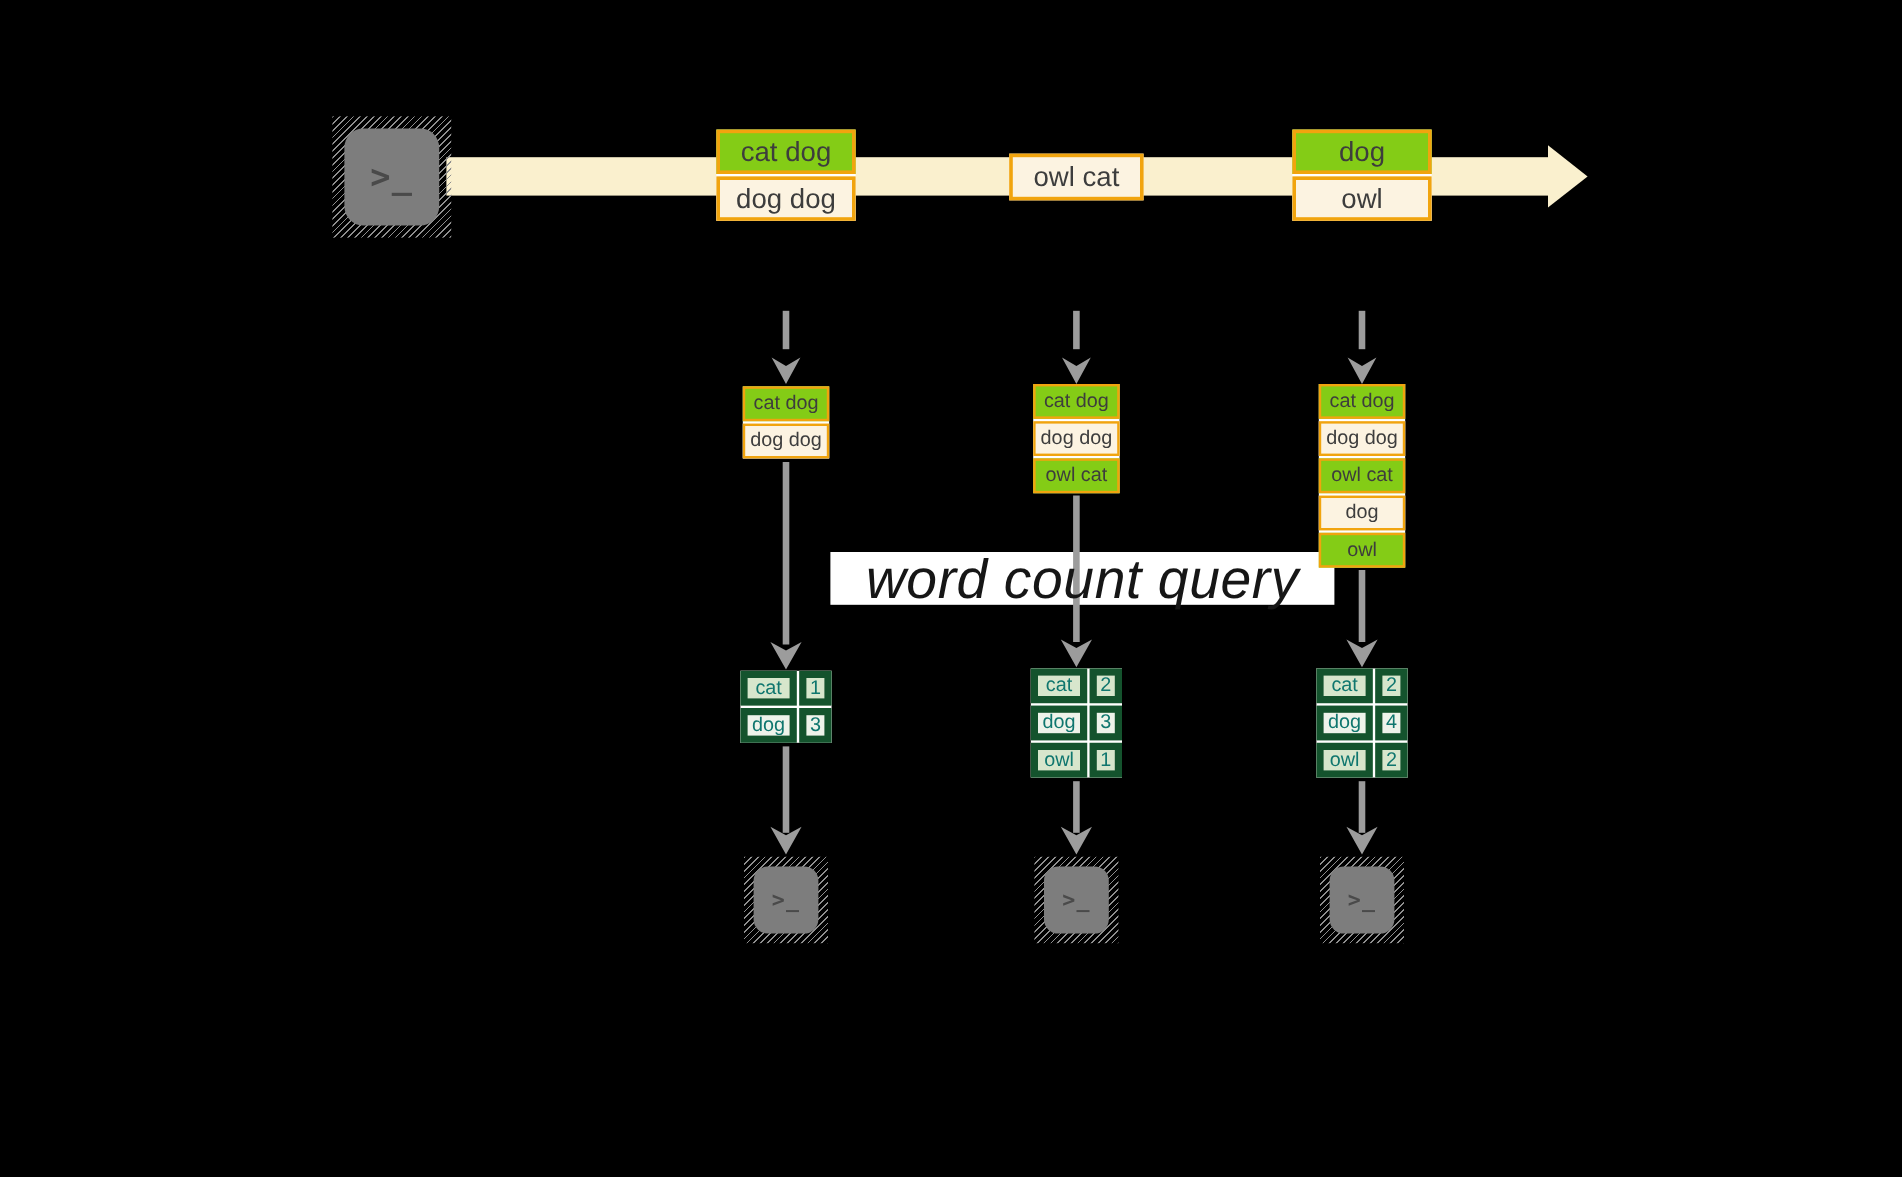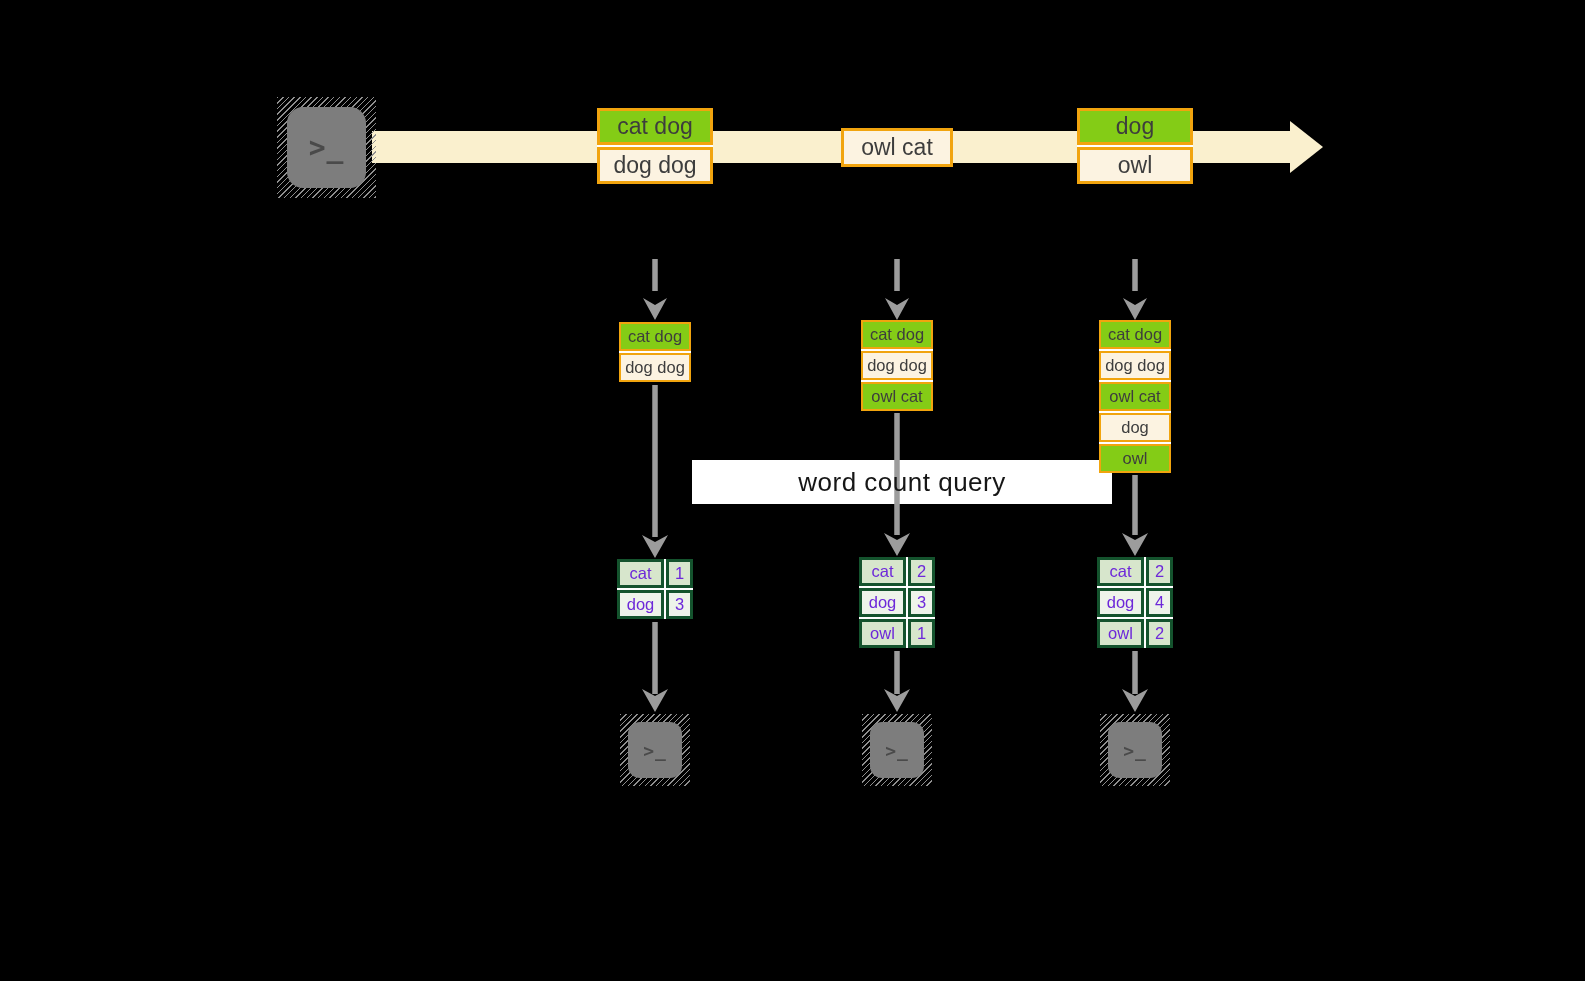--- a/index.html
+++ b/index.html
@@ -16,40 +16,40 @@
         color:#3D3D3D;}
   .stream-box .orow{height:37px;font-size:23px;}
   .stream-box.single .orow{height:39px;}
   .stack .orow{height:29px;border-width:2px;font-size:16.5px;}
   .fill-peach{background:#84cc16;}
   .fill-cream{background:#FCF3E1;}
 
   
   .gtable{position:absolute;z-index:4;display:grid;grid-template-columns:47px 27px;grid-auto-rows:29px;
           gap:2px;background:#fff;}
-  .gcell{box-sizing:border-box;border:3px solid #14532d;display:flex;align-items:center;justify-content:center;
-         font-size:16.5px;color:#6d28d9;}
+  .gcell{box-sizing:border-box;border:6px solid #14532d;display:flex;align-items:center;justify-content:center;
+         font-size:16.5px;color:#0f766e;}
   .shade-a{background:#D7E6CC;}
   .shade-b{background:#EEF3EA;}
 
   
   .term{position:absolute;z-index:4;
         background:repeating-linear-gradient(135deg,#8F8F8F 0 1px,transparent 1px 4px);}
   .term-inner{position:absolute;background:#7D7D7D;display:flex;align-items:center;justify-content:center;}
   .term.big .term-inner{inset:10px;border-radius:16px;}
   .term.small .term-inner{inset:8px;border-radius:12px;}
   .term-glyph{font-family:"DejaVu Sans Mono", monospace;font-weight:bold;color:#4A4A4A;letter-spacing:1px;}
   .term.big .term-glyph{font-size:28px;}
   .term.small .term-glyph{font-size:18px;}
 
   
   .query-bg{position:absolute;z-index:2;left:692px;top:460px;width:420px;height:44px;background:#FFFFFF;}
   .query-text{position:absolute;z-index:5;left:692px;top:460px;width:420px;height:44px;
               display:flex;align-items:center;justify-content:center;
-              font-size:26px;font-weight:300;color:#161616;letter-spacing:0.5px;}
+              font-size:46px;font-weight:300;color:#161616;letter-spacing:0.5px;font-style:italic;}
 </style>
 </head>
 <body>
 
 <div class="stage">
 
   <svg class="layer z1">
     <rect x="372" y="131" width="918" height="32" fill="#FAF0CE"></rect>
     <polygon points="1290,121 1323,147 1290,173" fill="#FAF0CE"></polygon>
   </svg>

